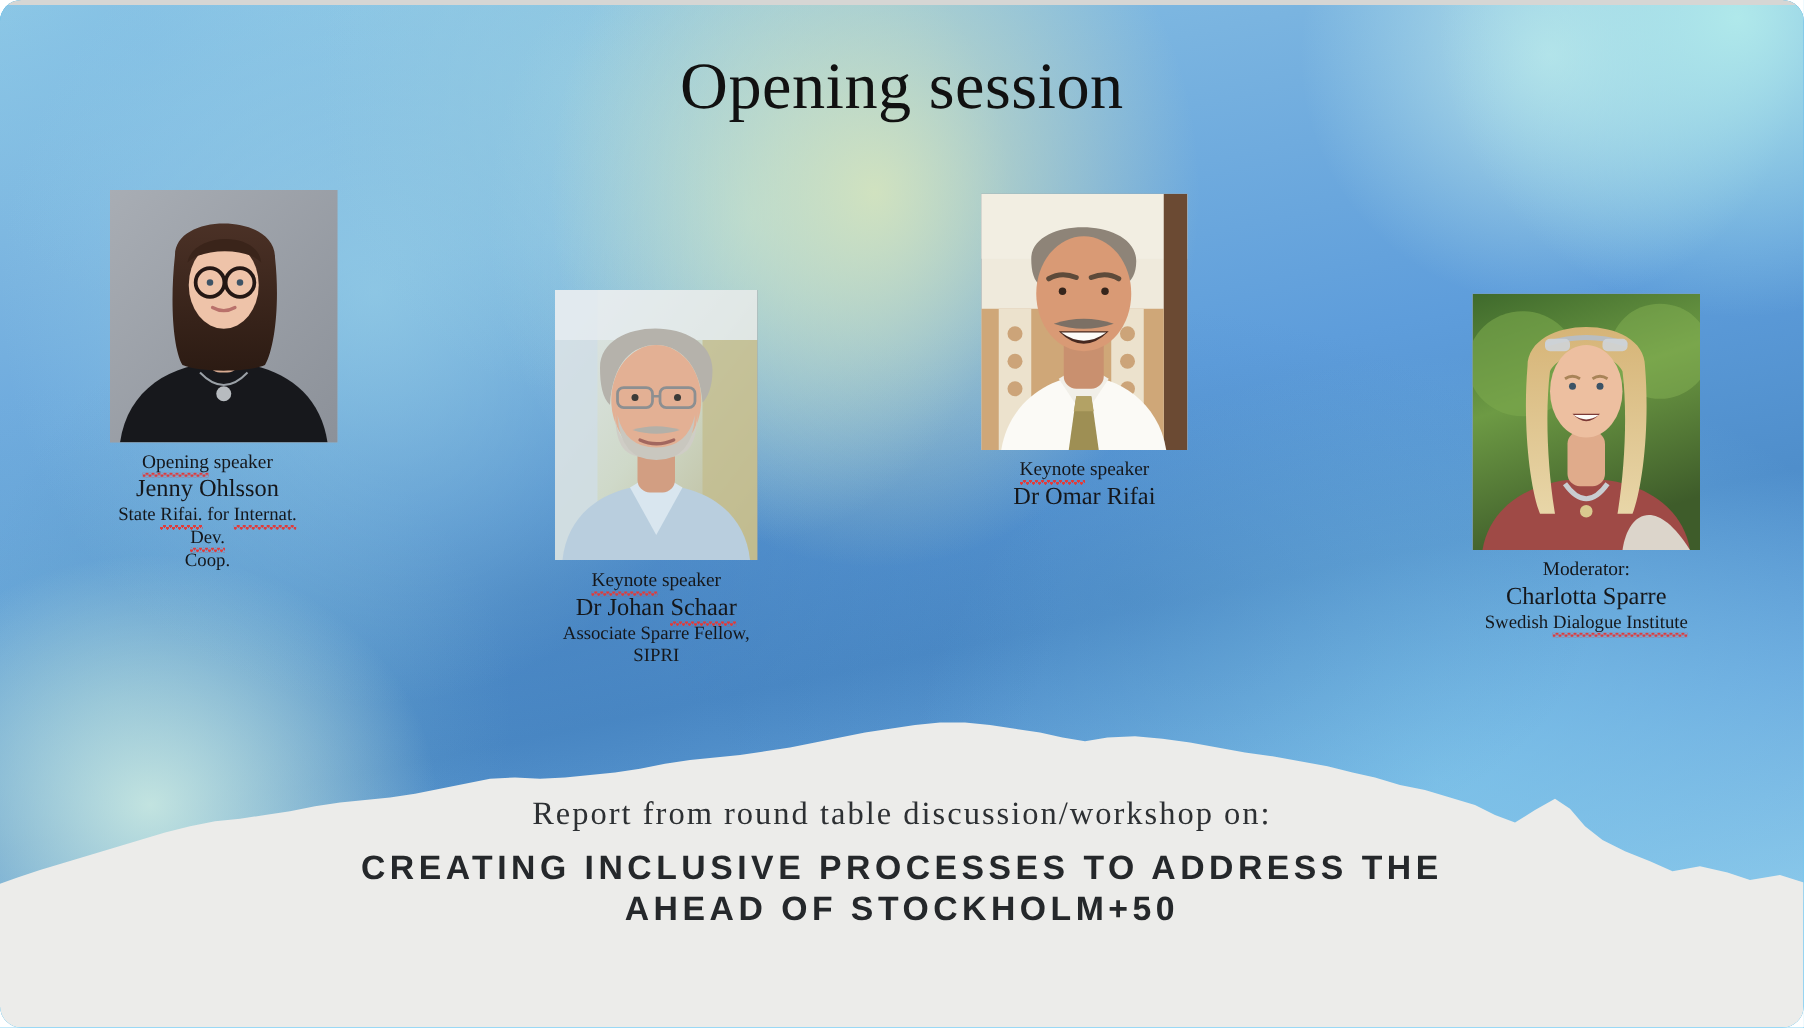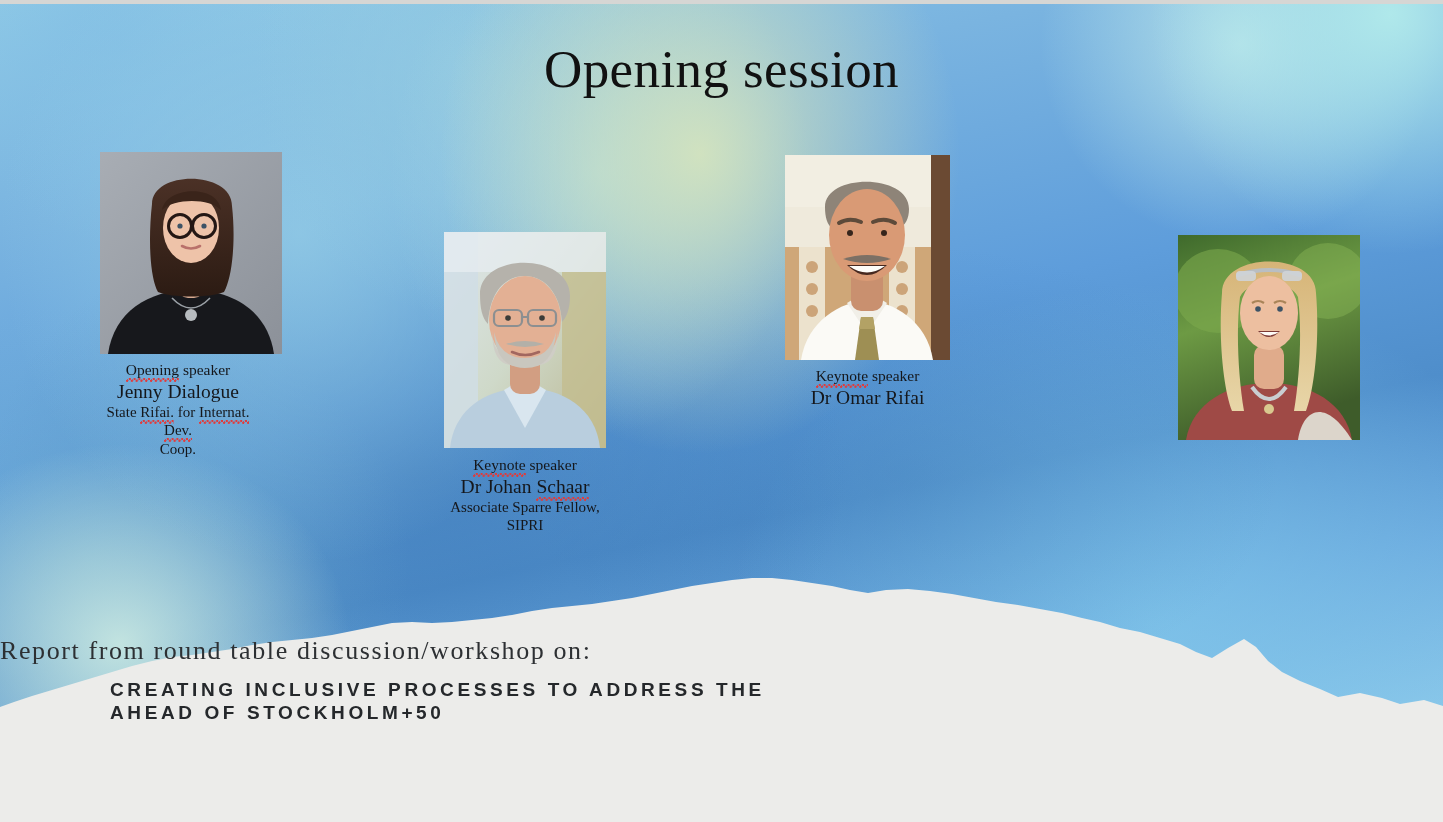--- a/index.html
+++ b/index.html
@@ -11,20 +11,21 @@
   body {
     font-family: "Liberation Serif", serif;
   }
 
   #slide {
     position: relative;
     width: 1443px;
     height: 822px;
     overflow: hidden;
     background: #0ea5e9;
+    border-radius: 17px;
   }
 
   
   #bg {
     position: absolute;
     left: 0; top: 4px;
     width: 1443px; height: 718px;
     overflow: hidden;
     background:
       radial-gradient(circle at 1390px 10px, rgba(178,235,235,0.95) 0px, rgba(178,235,235,0) 240px),
@@ -97,52 +98,53 @@
     background-image:
       radial-gradient(circle at 1.2px 2.6px, #e03b3b 1.1px, rgba(0,0,0,0) 1.3px),
       radial-gradient(circle at 3.6px 0.9px, #e03b3b 1.1px, rgba(0,0,0,0) 1.3px);
     background-size: 4.8px 4px;
     background-repeat: repeat-x;
     background-position: 0 100%;
     padding-bottom: 4px;
   }
 
   
-  #sp1 { left: 100px;   top: 152px; width: 156px; }
+  #sp1 { left: 88px;   top: 152px; width: 156px; }
   #sp1 .photo { width: 182px; height: 202px; }
   #sp1 .caption { margin-top: 7px; }
 
   #sp2 { left: 444px;  top: 232px; width: 162px; }
   #sp2 .photo { width: 162px; height: 216px; }
   #sp2 .caption { margin-top: 8px; }
 
   #sp3 { left: 785px;  top: 155px; width: 165px; }
   #sp3 .photo { width: 165px; height: 205px; }
   #sp3 .caption { margin-top: 7px; }
 
   #sp4 { left: 1178px; top: 235px; width: 182px; }
   #sp4 .photo { width: 182px; height: 205px; }
   #sp4 .caption { margin-top: 7px; }
 
   
   #footer {
     position: absolute;
     left: 0; top: 636px;
     width: 1443px;
+    text-align: center;
   }
   #report-line {
     font-family: "Liberation Serif", serif;
     font-size: 26px;
     color: #2d3033;
     letter-spacing: 1.6px;
   }
   #workshop-title {
     margin-top: 12px;
     font-family: "Liberation Sans", sans-serif;
-    font-size: 19px;
+    font-size: 27px;
     font-weight: bold;
     color: #25282b;
     letter-spacing: 3.6px;
     line-height: 1.22;
     padding: 0 110px;
   }
   #workshop-title .wline { display: block; }
 </style>
 </head>
 <body>
@@ -200,21 +202,21 @@
         <circle cx="104" cy="74" r="2.6" fill="#3d5366"></circle>
 
         <path d="M82 94 Q91 99 100 94" stroke="#b9716b" stroke-width="2.6" fill="none" stroke-linecap="round"></path>
 
         <path d="M72 146 Q91 166 110 146" stroke="#9aa0a6" stroke-width="1.6" fill="none"></path>
         <circle cx="91" cy="163" r="6" fill="#b7bbbf"></circle>
       </svg>
     </div>
     <div class="caption">
       <div class="role"><span class="sq">Opening</span> speaker</div>
-      <div class="name">Jenny Dialogue</div>
+      <div class="name">Jenny Ohlsson</div>
       <div class="org">State <span class="sq">Rifai.</span> for <span class="sq">Internat.</span> <span class="sq">Dev.</span></div>
       <div class="org">Coop.</div>
     </div>
   </div>
 
   <div class="speaker" id="sp2">
     <div class="photo">
       <svg viewBox="0 0 162 216" preserveAspectRatio="none" aria-hidden="true">
         <defs>
           <linearGradient id="g2bg" x1="0" y1="0" x2="1" y2="1">
@@ -344,20 +346,25 @@
         <path d="M74 68 Q80 64 86 68" stroke="#a98458" stroke-width="2.2" fill="none"></path>
         <path d="M96 68 Q102 64 108 68" stroke="#a98458" stroke-width="2.2" fill="none"></path>
 
         <path d="M80 96 Q91 108 102 96 Z" fill="#7c3a36"></path>
         <path d="M81 97 Q91 104 101 97 Z" fill="#fdfbf7"></path>
 
         <path d="M74 152 Q91 176 108 152" stroke="#c9cdd1" stroke-width="4" fill="none"></path>
         <circle cx="91" cy="174" r="5" fill="#d9c98f"></circle>
       </svg>
     </div>
+    <div class="caption">
+      <div class="role">Moderator:</div>
+      <div class="name">Charlotta Sparre</div>
+      <div class="org">Swedish <span class="sq">Dialogue Institute</span></div>
+    </div>
   </div>
 
   <div id="footer">
     <div id="report-line">Report from round table discussion/workshop on:</div>
     <div id="workshop-title">
       <span class="wline">CREATING INCLUSIVE PROCESSES TO ADDRESS THE</span>
       <span class="wline">AHEAD OF STOCKHOLM+50</span>
     </div>
   </div>
 

